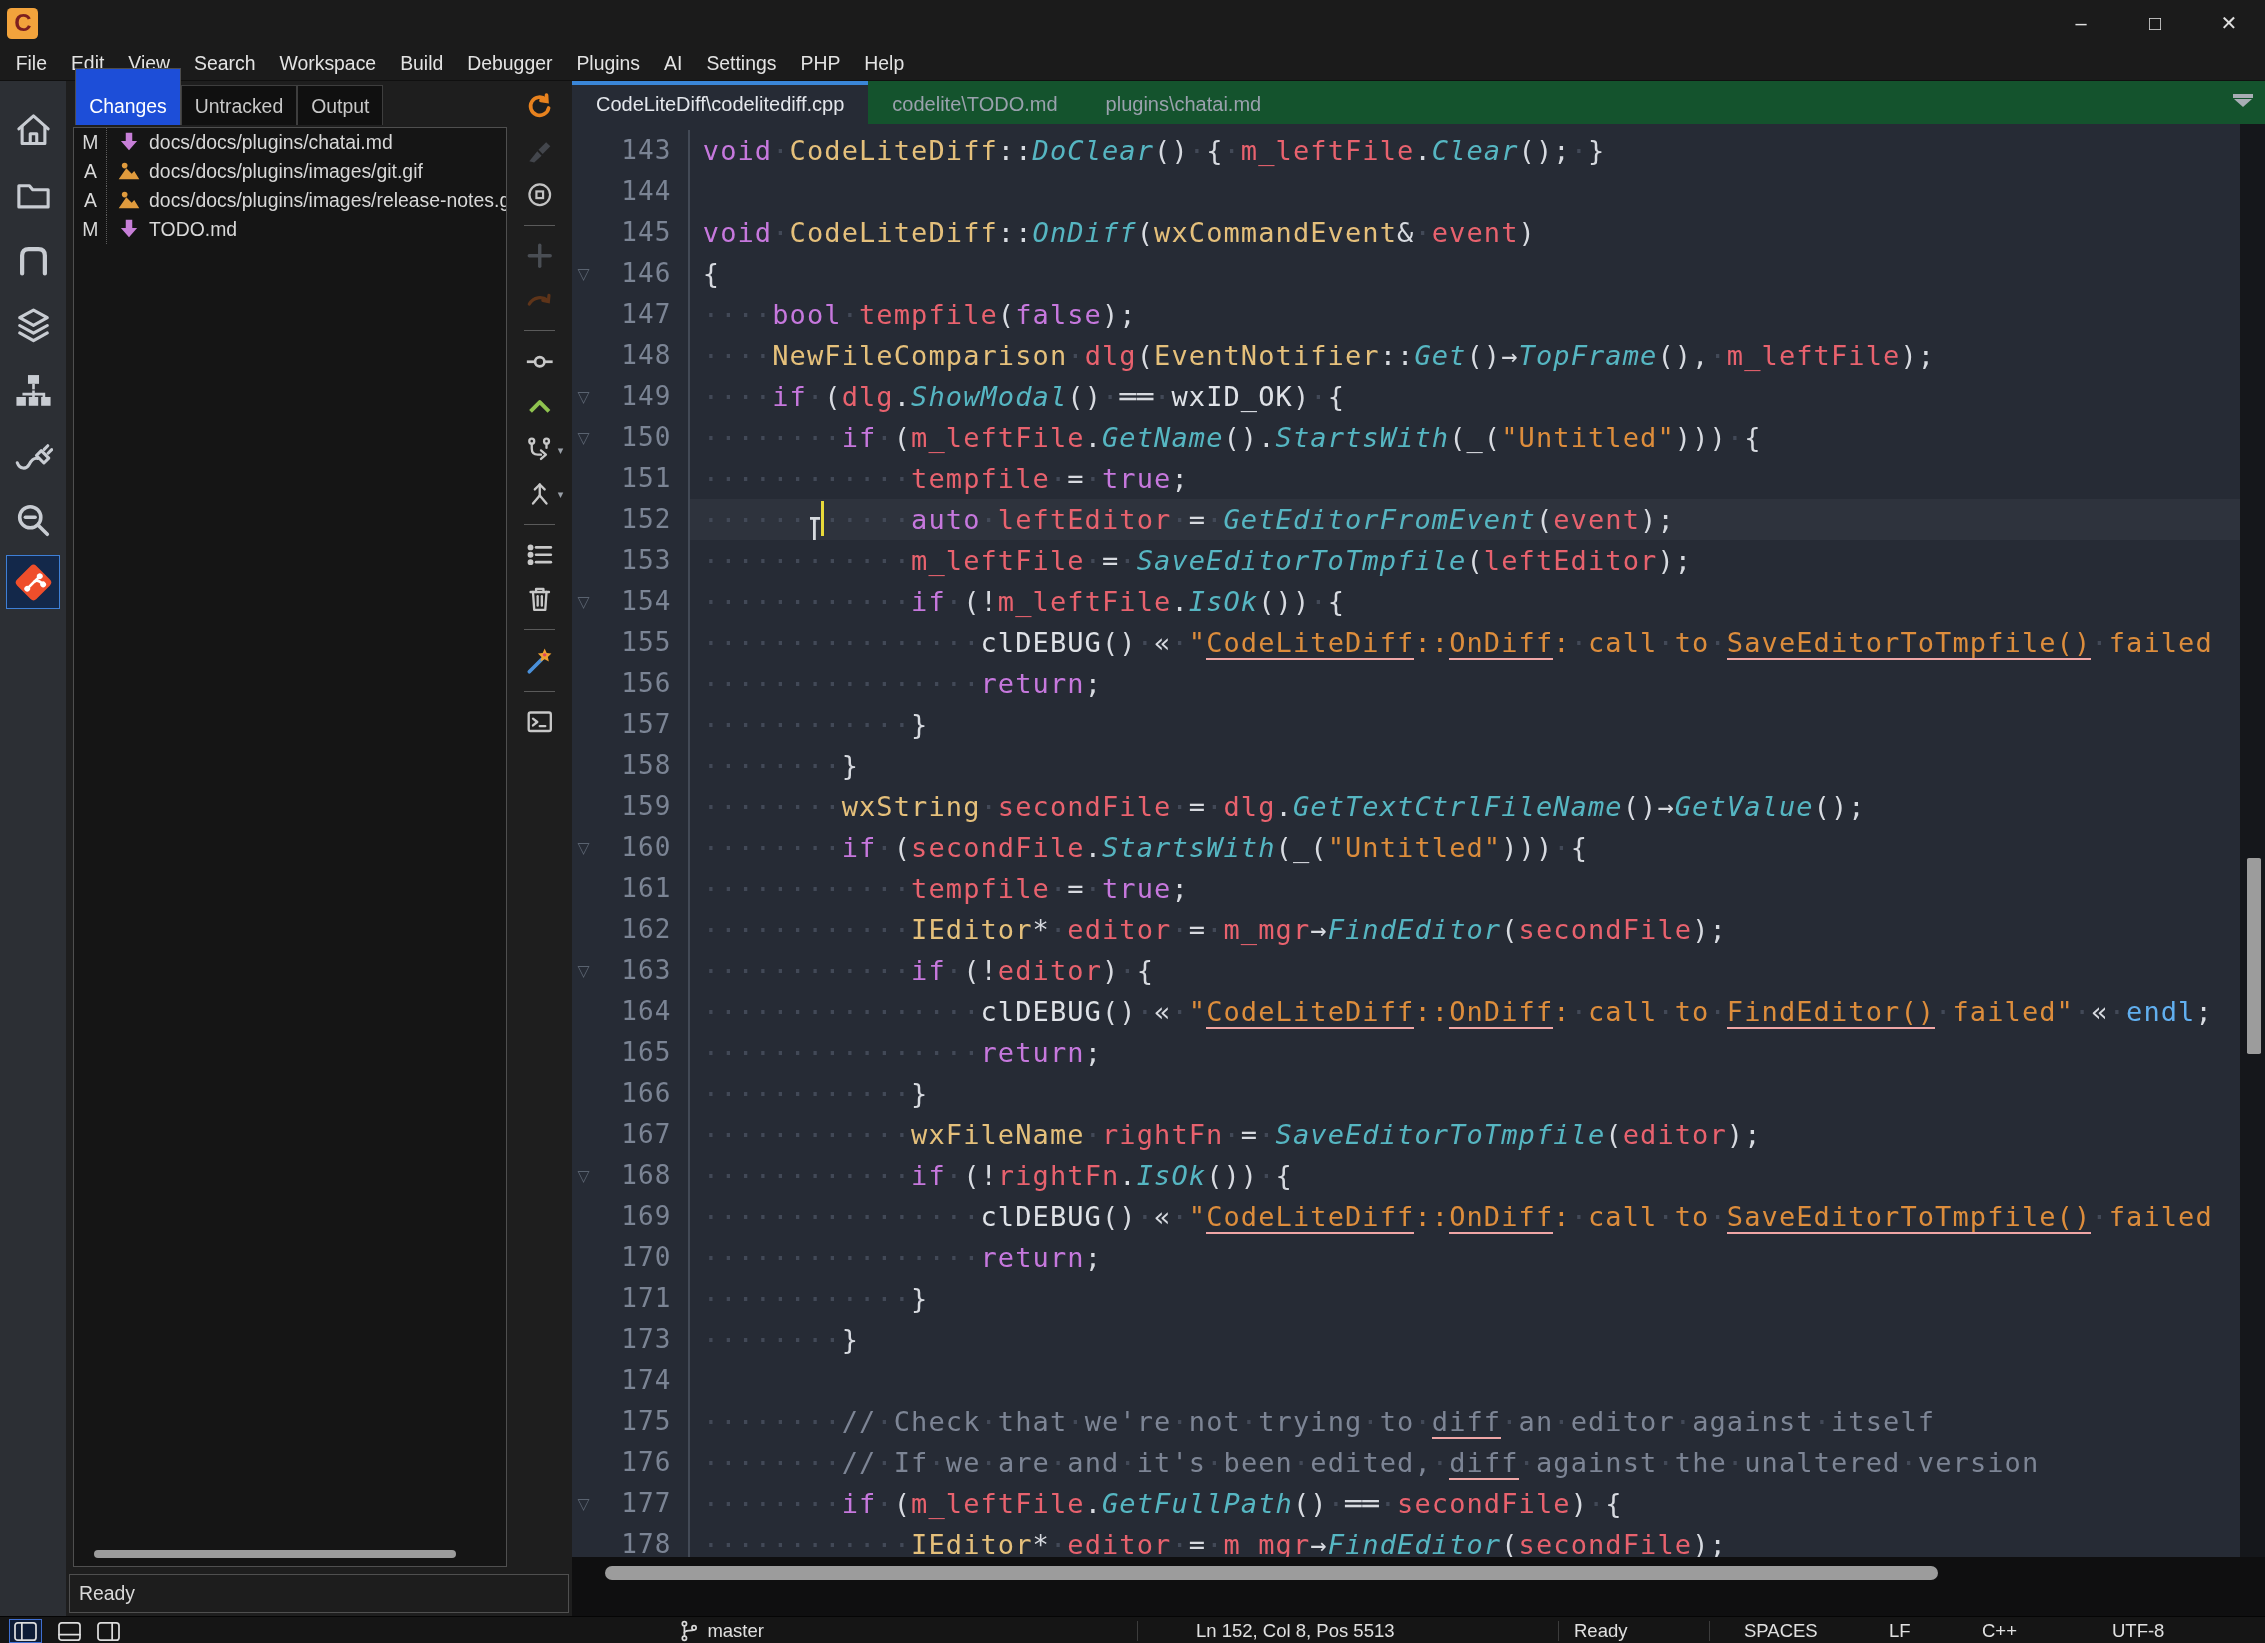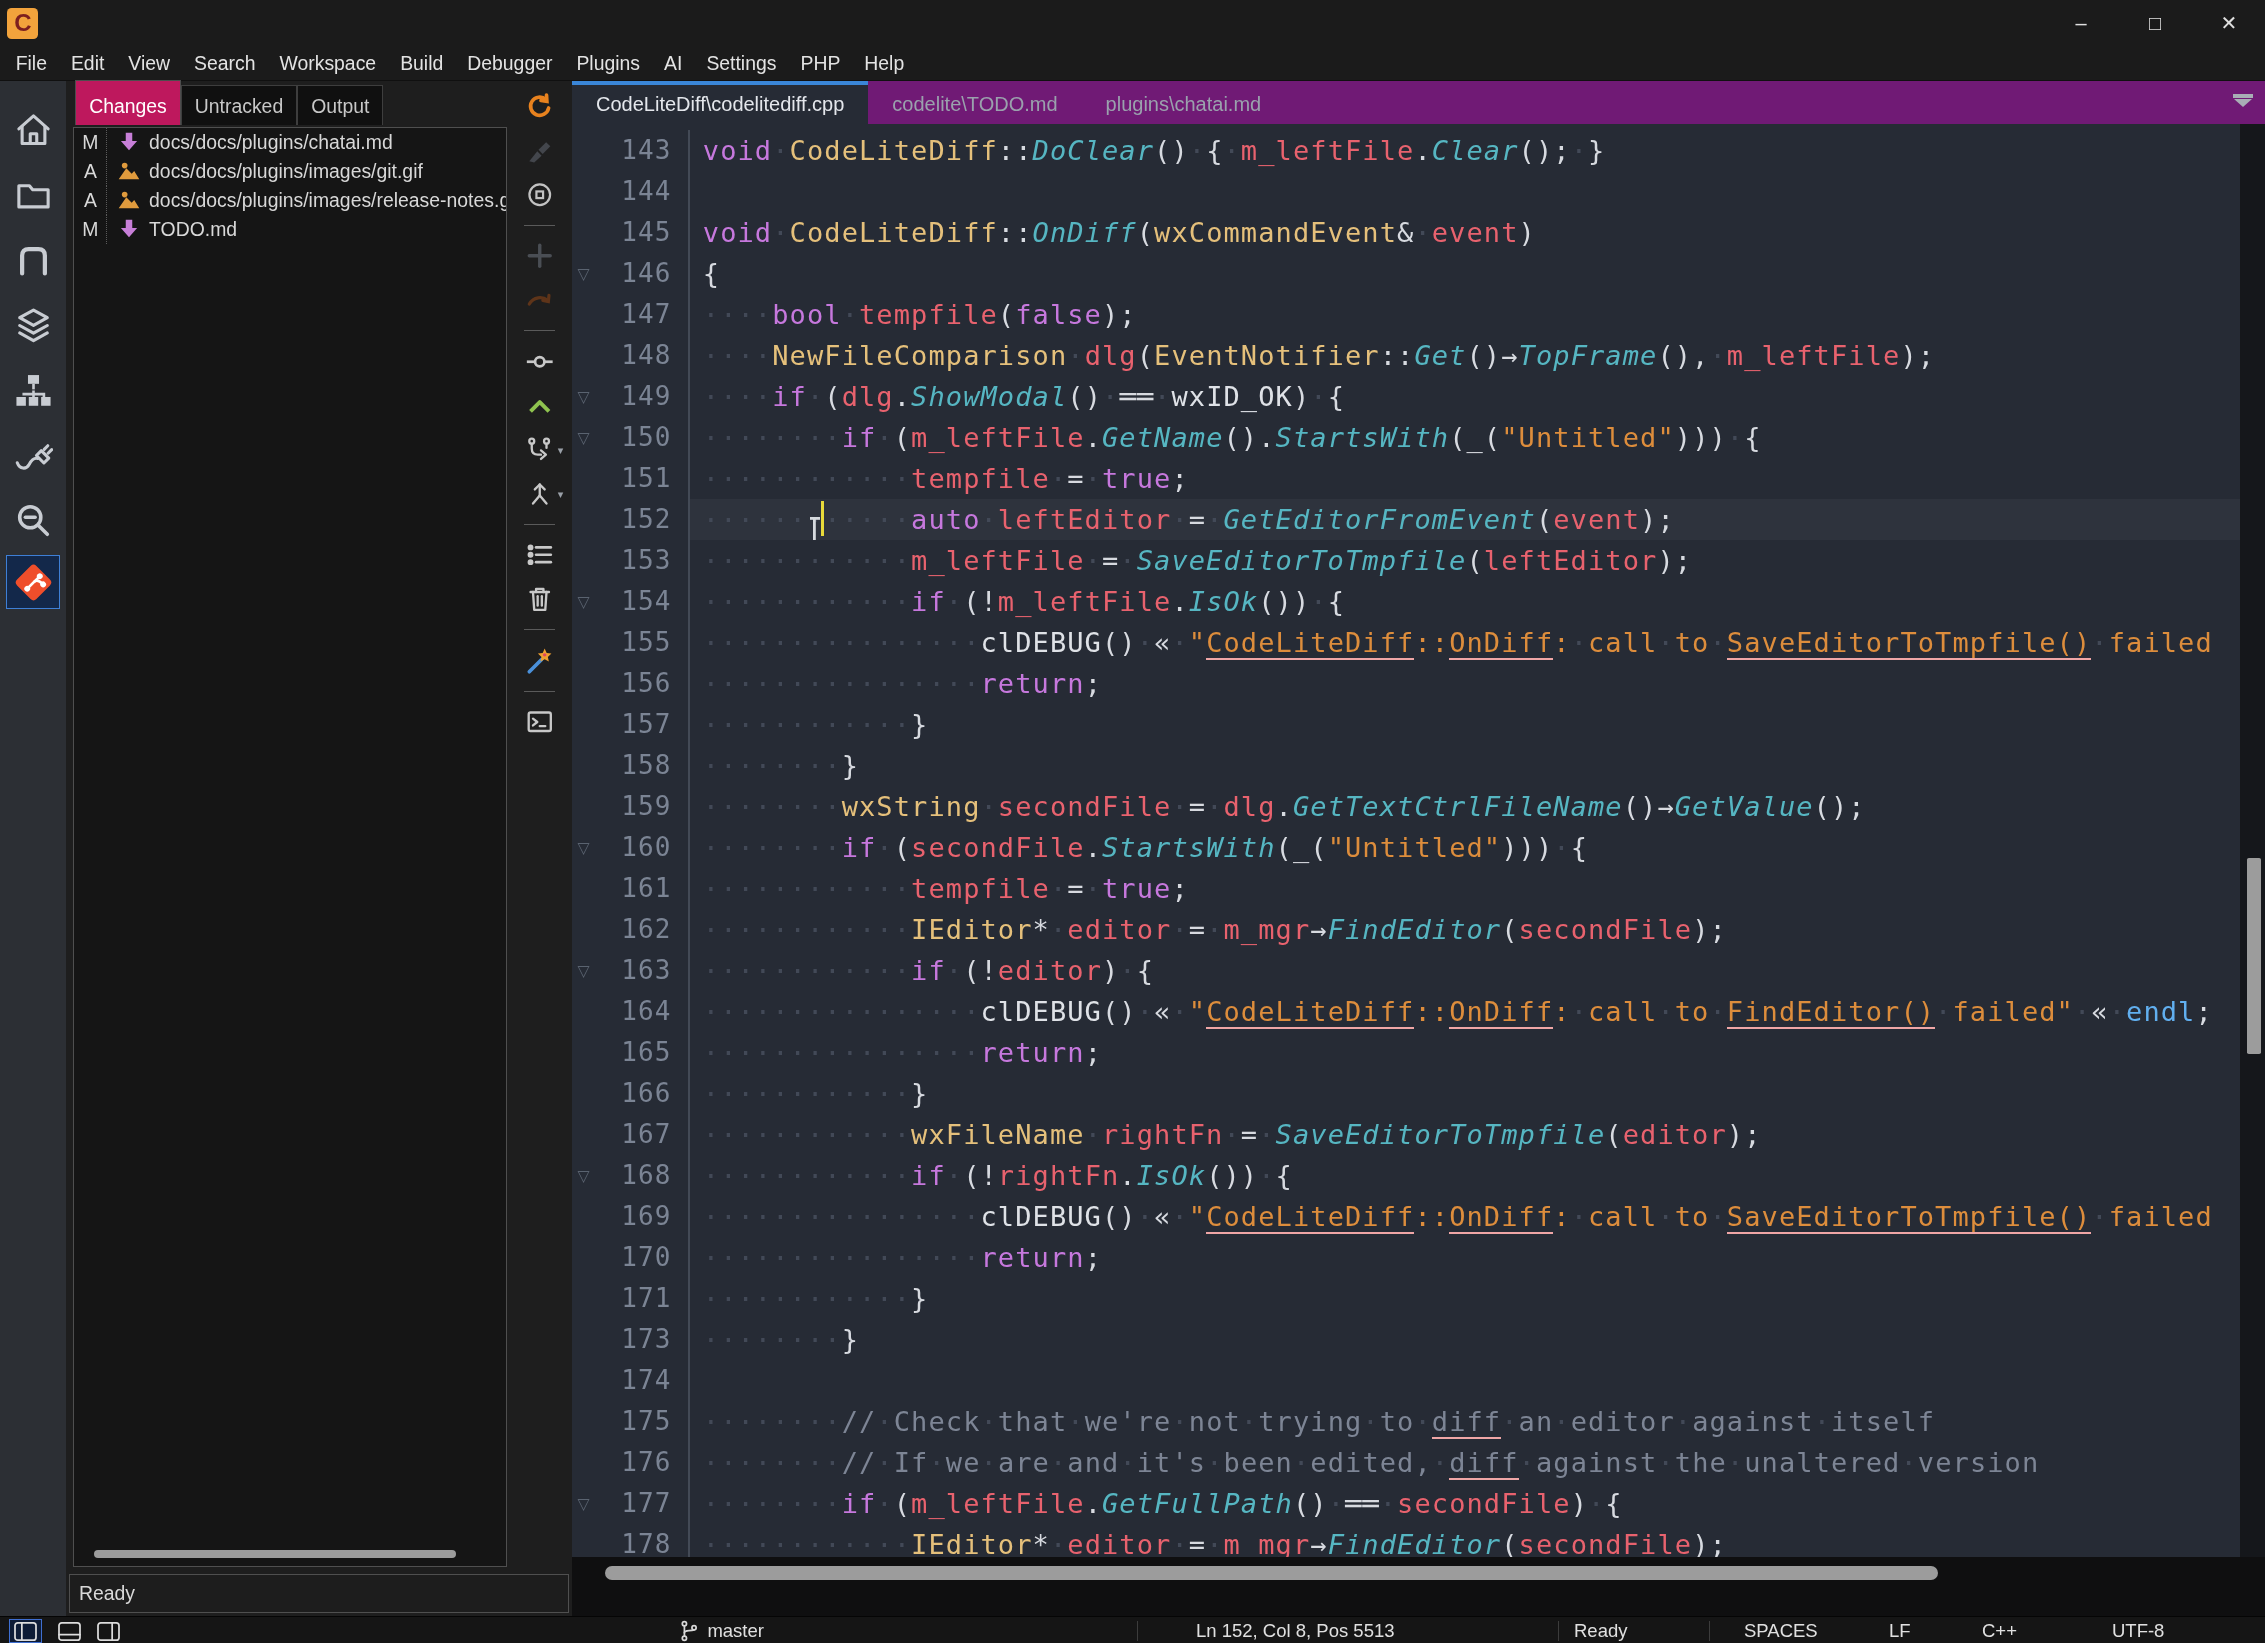--- a/index.html
+++ b/index.html
@@ -29,21 +29,21 @@
   .act-item.active { height:59px; }
   .act-sel-box { width:54px; height:54px; background:#13284a; border:1.8px solid #3e7fd6;
                  display:flex; align-items:center; justify-content:center; }
 
   
   .gitregion { width:506px; background:#1e1e1e; position:relative; display:flex; padding-bottom:44px; flex:none; }
   .gitleft { width:441px; display:flex; flex-direction:column; }
   .gtabs { height:44px; display:flex; align-items:flex-end; padding-left:9.2px; }
   .gtab { font-size:19.4px; padding:8.3px 13px 7.4px 13px; background:#101010; color:#c8c8c8;
           border:0.9px solid #3e3e3e; border-bottom:none; white-space:nowrap; }
-  .gtab.active { background:#be185d; color:#ffffff; border-color:#4d4d4d; padding-top:14px; }
+  .gtab.active { background:#1d4ed8; color:#ffffff; border-color:#4d4d4d; padding-top:26px; }
   .filelist { flex:1; margin:1.8px 0 5.5px 7.4px; background:#151515; border:0.9px solid #4f4f4f; position:relative; overflow:hidden; }
   .file-row { height:29px; display:flex; align-items:center; font-size:19.4px; color:#d8d8d8; white-space:nowrap; }
   .fstatus { width:33px; text-align:center; border-right:0.9px dotted #5b5b5b; margin-right:8.3px; flex:none;
              height:100%; display:flex; align-items:center; justify-content:center; }
   .ficon { width:26px; height:26px; margin-right:7.4px; flex:none; }
   .ficon svg { width:26px; height:26px; }
   .fpath { overflow:hidden; }
   .flist-hscroll { position:absolute; bottom:7.4px; left:20px; width:362px; height:8.3px; background:#9c9c9c; border-radius:4.6px; }
 
   
@@ -51,21 +51,21 @@
   .tool-btn { width:44px; height:44px; display:flex; align-items:center; justify-content:center; position:relative; }
   .tool-btn svg { width:29.5px; height:29.5px; }
   .tool-dd { position:absolute; right:-1.8px; top:16.6px; color:#9aa0a8; font-size:11px; }
   .tool-sep { width:31px; height:0.9px; background:#5a5a5a; margin:8.3px 0; }
 
   .readybox { position:absolute; left:2.8px; right:2.8px; bottom:2.8px; height:39px; background:#1d1d1d;
               border:0.9px solid #4f4f4f; color:#d9d9d9; font-size:19.4px; display:flex; align-items:center; padding-left:9.2px; }
 
   
   .editorregion { flex:1; display:flex; flex-direction:column; background:#0f0f10; }
-  .tabbar { height:43px; background:#701a75; display:flex; position:relative; flex:none;text-align:center; }
+  .tabbar { height:43px; background:#14532d; display:flex; position:relative; flex:none;text-align:center; }
   .etab { display:flex; align-items:center; padding:0 24px; font-size:20px; color:#9aa1ad; border-top:4.6px solid transparent; }
   .etab.active { background:#262b35; color:#e4e7ec; border-top:4.6px solid #3a86d8; }
   .tab-dropdown { position:absolute; right:11px; top:13px; width:24px; display:flex; flex-direction:column; align-items:center; }
   .tab-dropdown .bar { width:20px; height:3.7px; background:#a8adb5; margin-bottom:1.8px; }
   .tab-dropdown .tri { width:0; height:0; border-left:9.2px solid transparent; border-right:9.2px solid transparent; border-top:8.3px solid #a8adb5; }
 
   .codearea { flex:1; background:#262b35; position:relative; overflow:hidden;
               font-family:"DejaVu Sans Mono", monospace; font-size:27px; letter-spacing:1.1px; }
   .codelines { position:absolute; left:0; top:0; right:26px; bottom:0; overflow:hidden; padding-top:5.5px; }
   .cl { height:41px; display:flex; align-items:stretch; line-height:41px; white-space:pre; }

